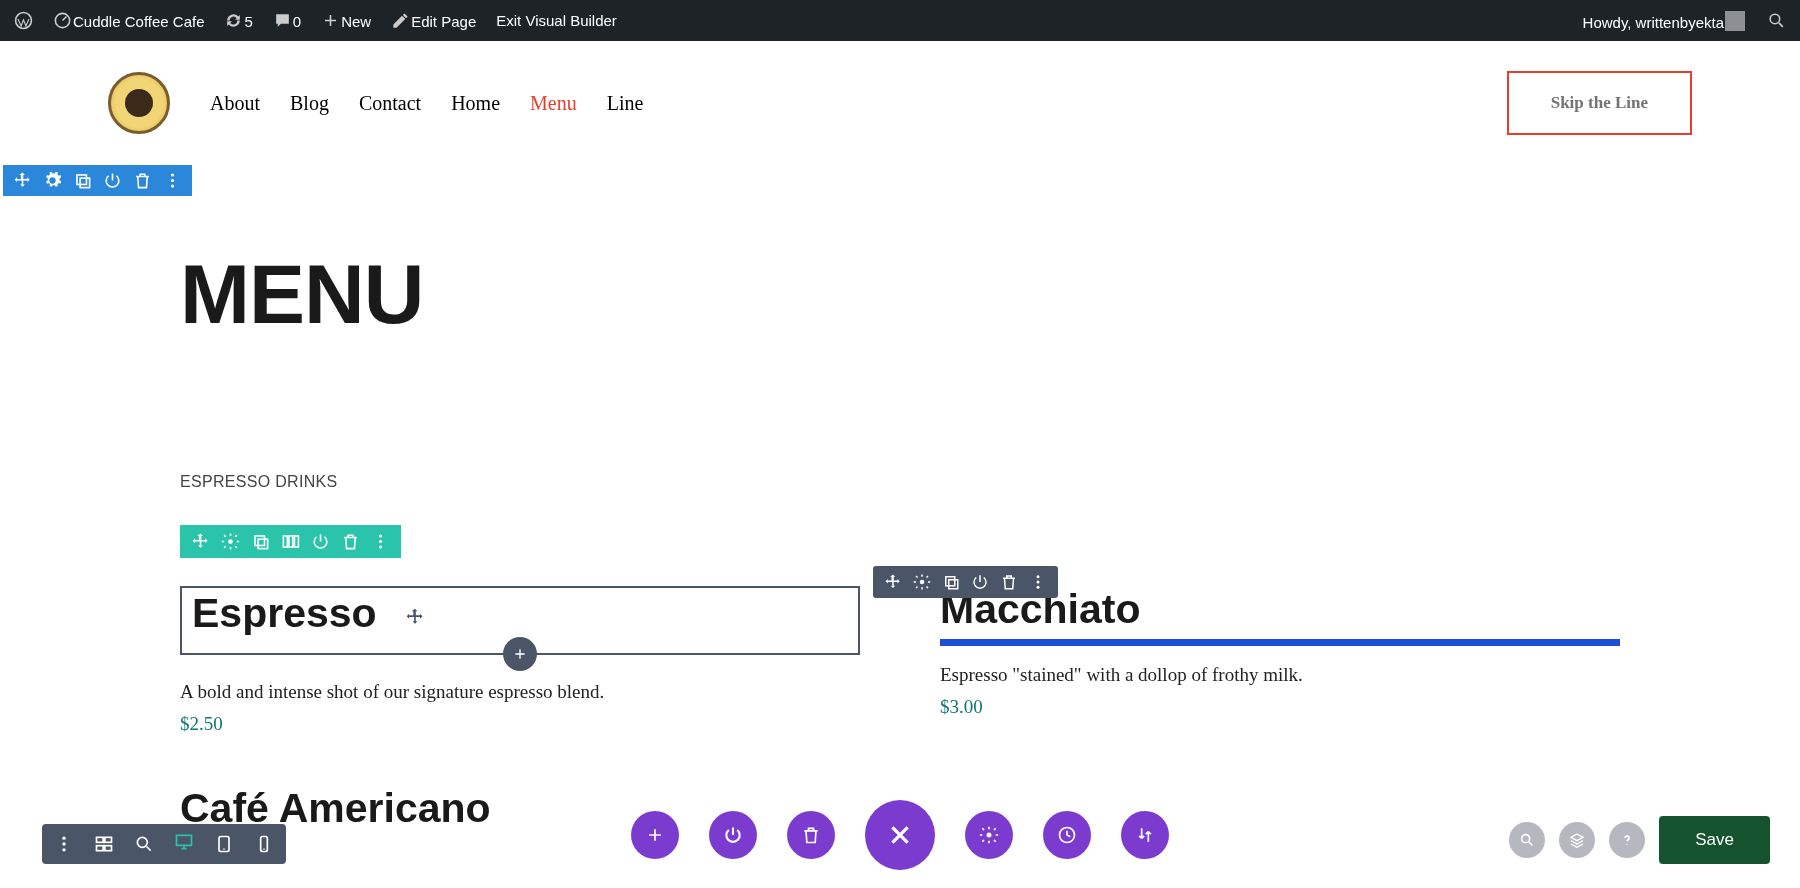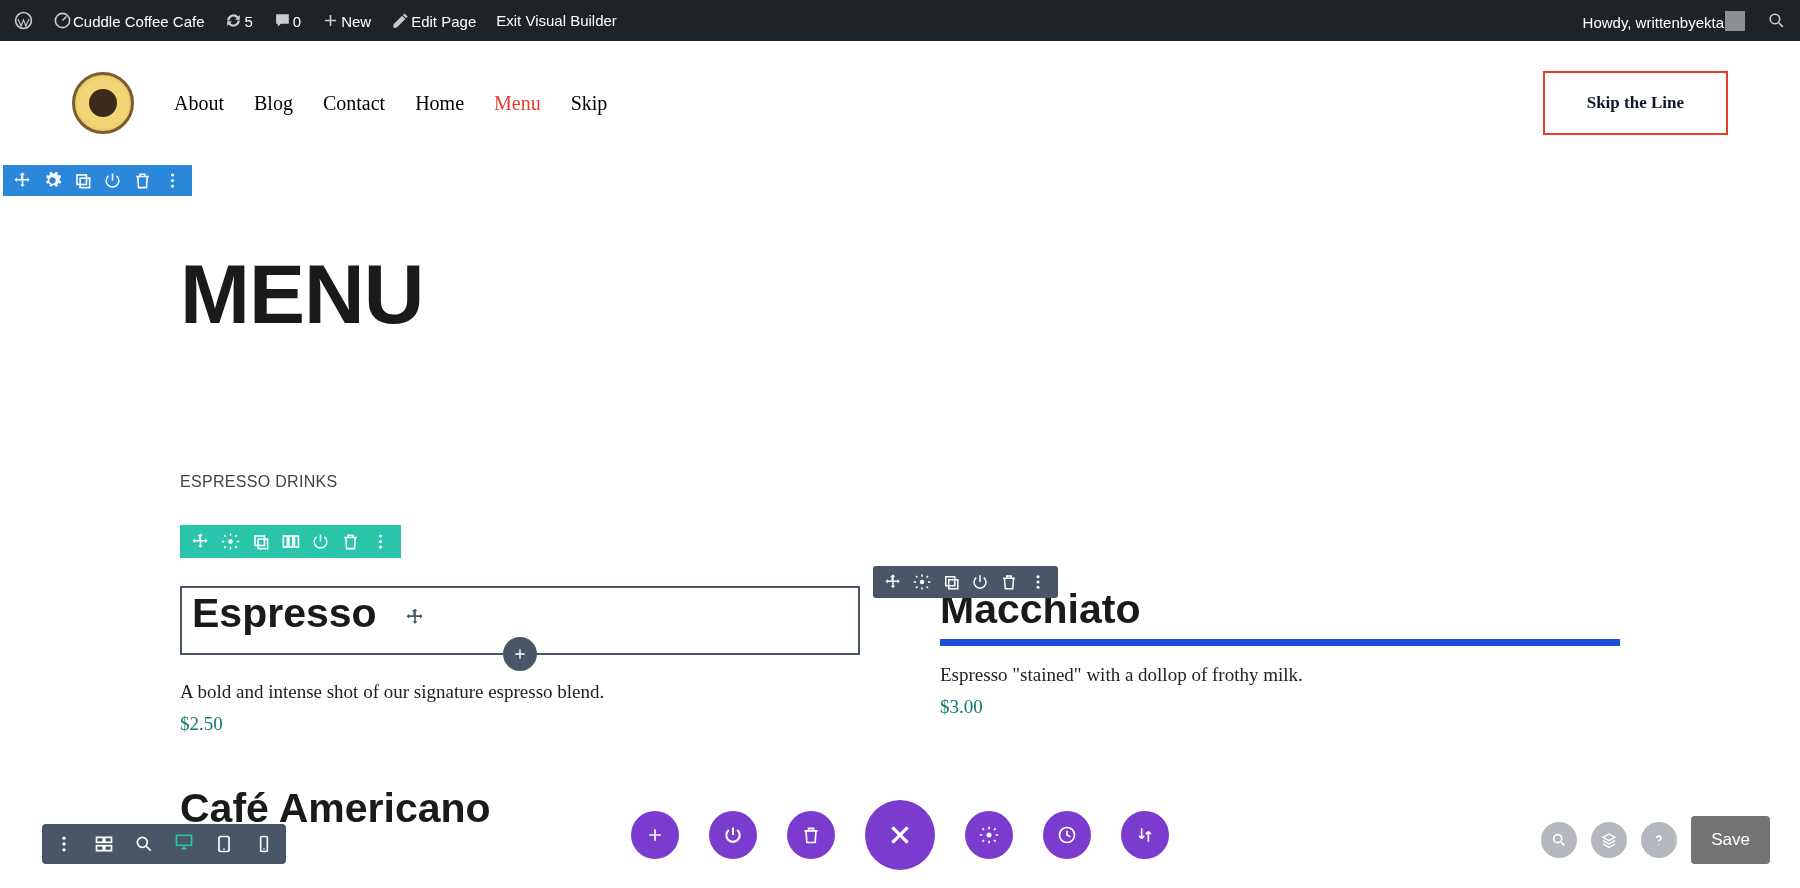--- a/index.html
+++ b/index.html
@@ -7,27 +7,27 @@
 
 
 .admin-bar { background: #1d2327; color: #c3c4c7; height: 41px; display: flex; align-items: center; font-size: 15px; padding: 0 10px; justify-content: space-between; }
 .admin-left { display: flex; align-items: center; gap: 12px; }
 .admin-right { display: flex; align-items: center; gap: 14px; }
 .admin-item { display: flex; align-items: flex-end; gap: 1px; color: #ffffff; cursor: pointer; padding: 0 4px; }
 .admin-item svg { width: 19px; height: 19px; fill: #ccc; }
 .admin-avatar { width: 20px; height: 20px; background: #8c8f94; }
 
 
-.site-header { display: flex; align-items: center; padding: 30px 72px; gap: 40px; }
+.site-header { display: flex; align-items: center; padding: 30px 108px; gap: 40px; }
 .logo { width: 62px; height: 62px; border-radius: 50%; background: radial-gradient(circle, #f2d675 60%, #d4a843 100%); position: relative; display: flex; align-items: center; justify-content: center; border: 3px solid #7a5c2e; }
 .logo-inner { width: 28px; height: 28px; border-radius: 50%; background: #3b2a1a; }
 .nav { display: flex; gap: 30px; }
 .nav-item { font-size: 20px; font-weight: 500; cursor: pointer; font-family: Georgia, serif; }
 .nav-item.active { color: #e53e2e; }
-.skip-btn { margin-left: auto; border: 2px solid #e53e2e; color: #0f172a; padding: 20px 42px; font-size: 17px; font-weight: 600; cursor: pointer; font-family: Georgia, serif; }
+.skip-btn { margin-left: auto; border: 2px solid #e53e2e; color: #737373; padding: 20px 42px; font-size: 17px; font-weight: 600; cursor: pointer; font-family: Georgia, serif; }
 
 
 .section-toolbar { background: #2b87da; display: inline-flex; align-items: center; padding: 6px 10px; gap: 11px; margin-left: 3px; }
 .section-toolbar svg { width: 19px; height: 19px; fill: #fff; cursor: pointer; }
 
 
 .content { padding: 50px 180px 0 180px; }
 .page-title { font-size: 84px; font-weight: 800; color: #1a1a1a; letter-spacing: -1px; margin-bottom: 130px; font-family: "Arial Black", sans-serif; }
 .section-label { font-size: 16px; color: #444; margin-bottom: 34px; letter-spacing: 0.3px; }
 
@@ -59,21 +59,21 @@
 
 .bottom-center { position: fixed; left: 50%; bottom: 18px; transform: translateX(-50%); display: flex; align-items: center; gap: 30px; }
 .circ-btn { width: 48px; height: 48px; border-radius: 50%; background: #7c3bcf; display: flex; align-items: center; justify-content: center; cursor: pointer; }
 .circ-btn.big { width: 70px; height: 70px; }
 .circ-btn svg { width: 20px; height: 20px; fill: #fff; }
 .circ-btn.big svg { width: 26px; height: 26px; }
 
 .bottom-right { position: fixed; right: 30px; bottom: 24px; display: flex; align-items: center; gap: 14px; }
 .gray-circ { width: 36px; height: 36px; border-radius: 50%; background: #b5b9bf; display: flex; align-items: center; justify-content: center; cursor: pointer; }
 .gray-circ svg { width: 16px; height: 16px; fill: #fff; }
-.save-btn { background: #737373; color: #fff; padding: 14px 20px; font-size: 17px; font-weight: 500; border-radius: 4px; cursor: pointer; }
+.save-btn { background: #14532d; color: #fff; padding: 14px 36px; font-size: 17px; font-weight: 500; border-radius: 4px; cursor: pointer; }
 </style>
 </head>
 <body>
 
 
 
 
 <div class="admin-bar">
   <div class="admin-left">
     <div class="admin-item">
@@ -135,21 +135,21 @@
 <div class="site-header">
   <div class="logo">
       <div class="logo-inner"></div>
     </div>
   <div class="nav">
     <div class="nav-item">About</div>
     <div class="nav-item">Blog</div>
     <div class="nav-item">Contact</div>
     <div class="nav-item">Home</div>
     <div class="nav-item active">Menu</div>
-    <div class="nav-item">Skip</div>
+    <div class="nav-item">Line</div>
   </div>
   <div class="skip-btn">Skip the Line</div>
 </div>
 
 
 <div class="section-toolbar">
   <svg viewBox="0 0 24 24">
       <path d="M12 2l3 3h-2v5h5V8l3 3-3 3v-2h-5v5h2l-3 3-3-3h2v-5H5v2l-3-3 3-3v2h5V5H8z"></path>
     </svg>
   <svg viewBox="0 0 24 24">

